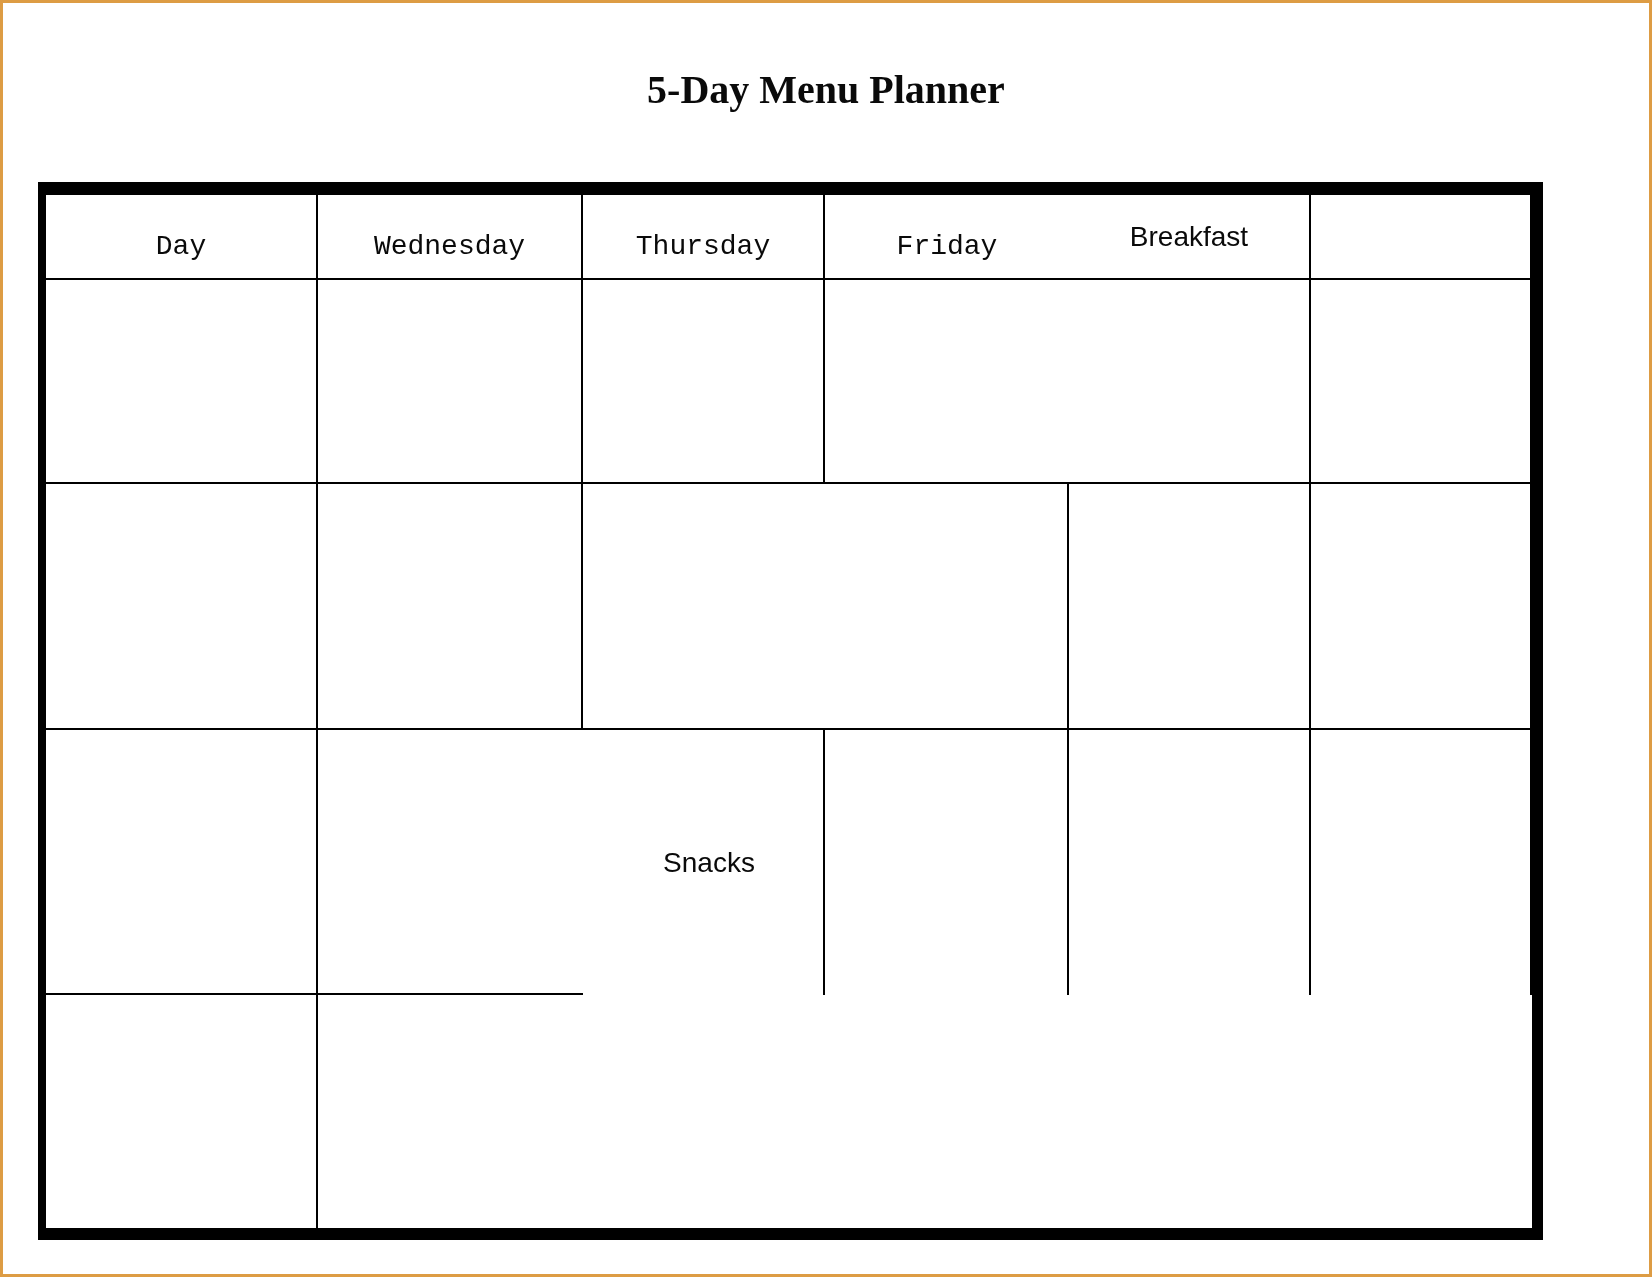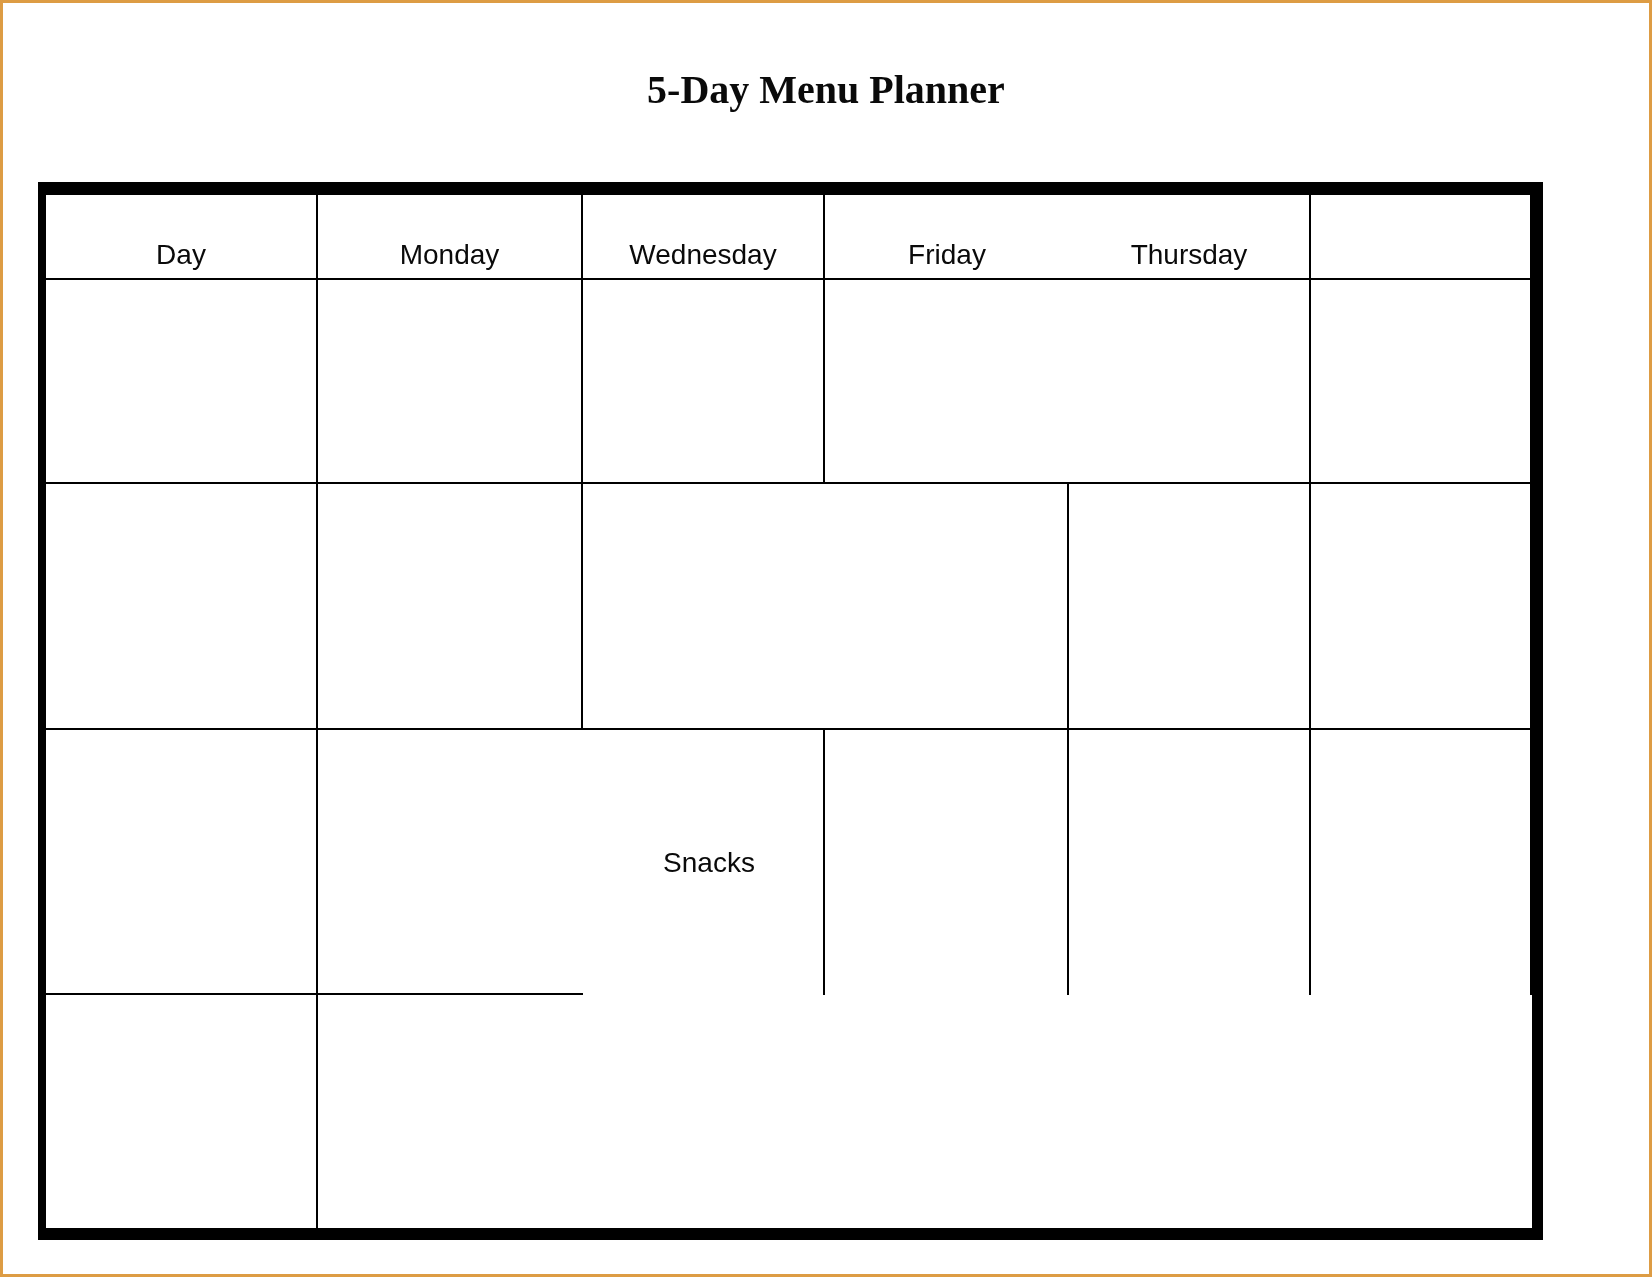--- a/index.html
+++ b/index.html
@@ -52,46 +52,47 @@
     border-right: 2px solid #000000;
     border-bottom: 2px solid #000000;
     display: flex;
     justify-content: center;
     background: #ffffff;
   }
   .cell.last-col { border-right: none; }
   .cell.last-row { border-bottom: none; padding-left: 12px; }
   .cell.header {
     align-items: flex-end;
-    padding-bottom: 9px;
+    padding-bottom: 17px;
     font-size: 28px;
     line-height: 1;
+    font-family: Liberation Mono, monospace;
   }
   .cell.label {
     align-items: center;
     font-size: 28px;
     line-height: 1;
   }
 </style>
 </head>
 <body>
 
 <div class="page">
   <div class="page-border"></div>
 
   <h1 class="title">5-Day Menu Planner</h1>
 
   <div class="planner-table">
 
     <div class="cell header">Day</div>
-    <div class="cell header">Monday</div>
     <div class="cell header">Wednesday</div>
+    <div class="cell header">Thursday</div>
     <div class="cell header last-col">Friday</div>
-    <div class="cell header">Thursday</div>
 
+    <div class="cell label">Breakfast</div>
     <div class="cell empty"></div>
     <div class="cell empty"></div>
     <div class="cell empty"></div>
     <div class="cell empty"></div>
     <div class="cell empty last-col"></div>
 
     <div class="cell empty"></div>
     <div class="cell empty"></div>
     <div class="cell empty"></div>
     <div class="cell empty"></div>

